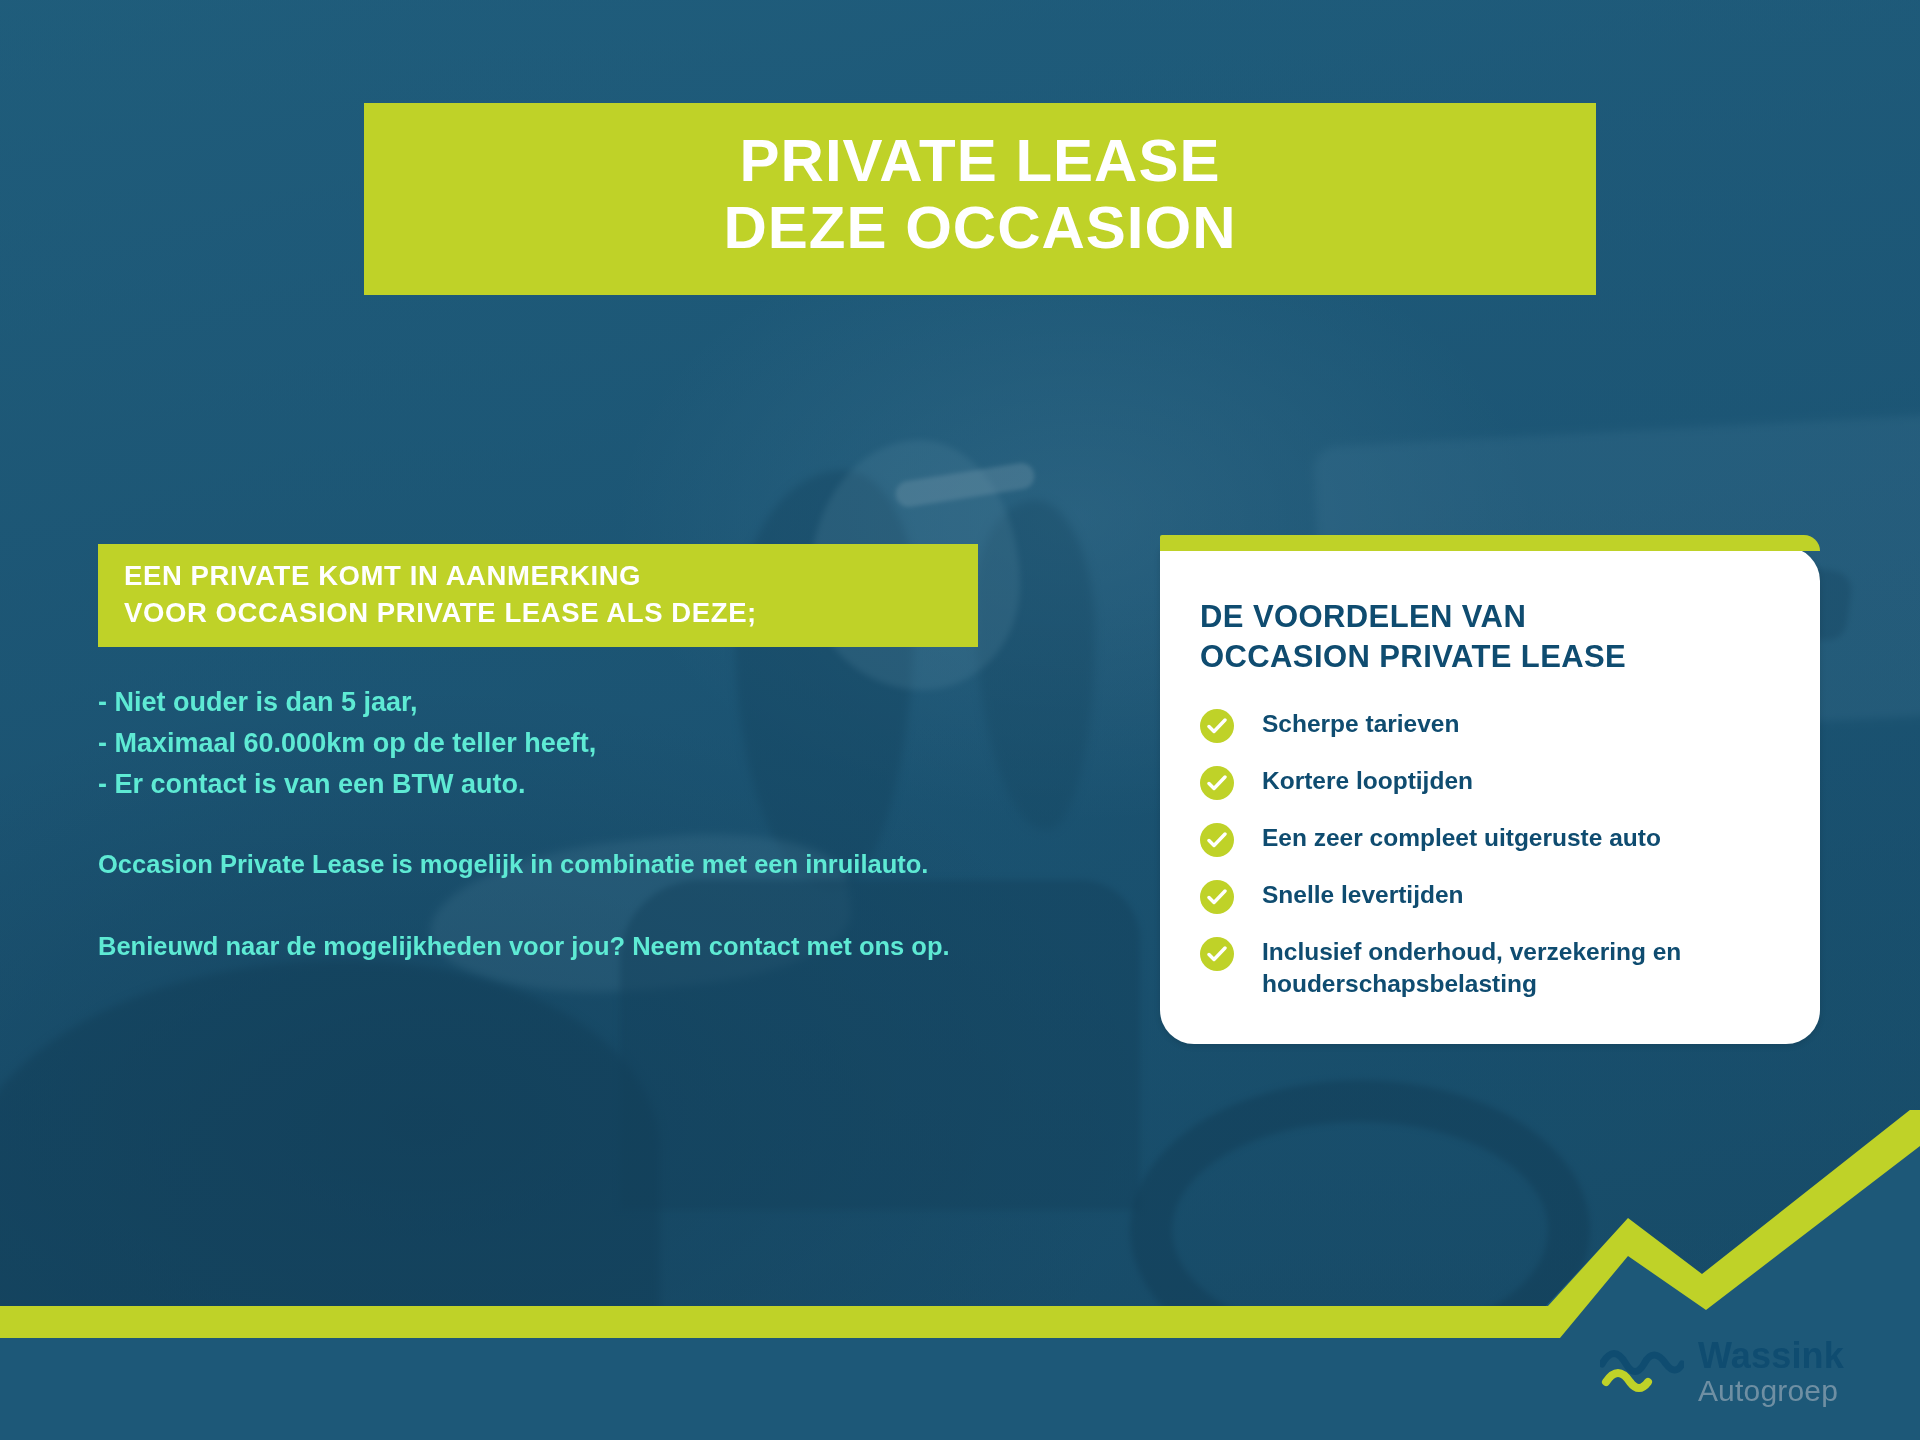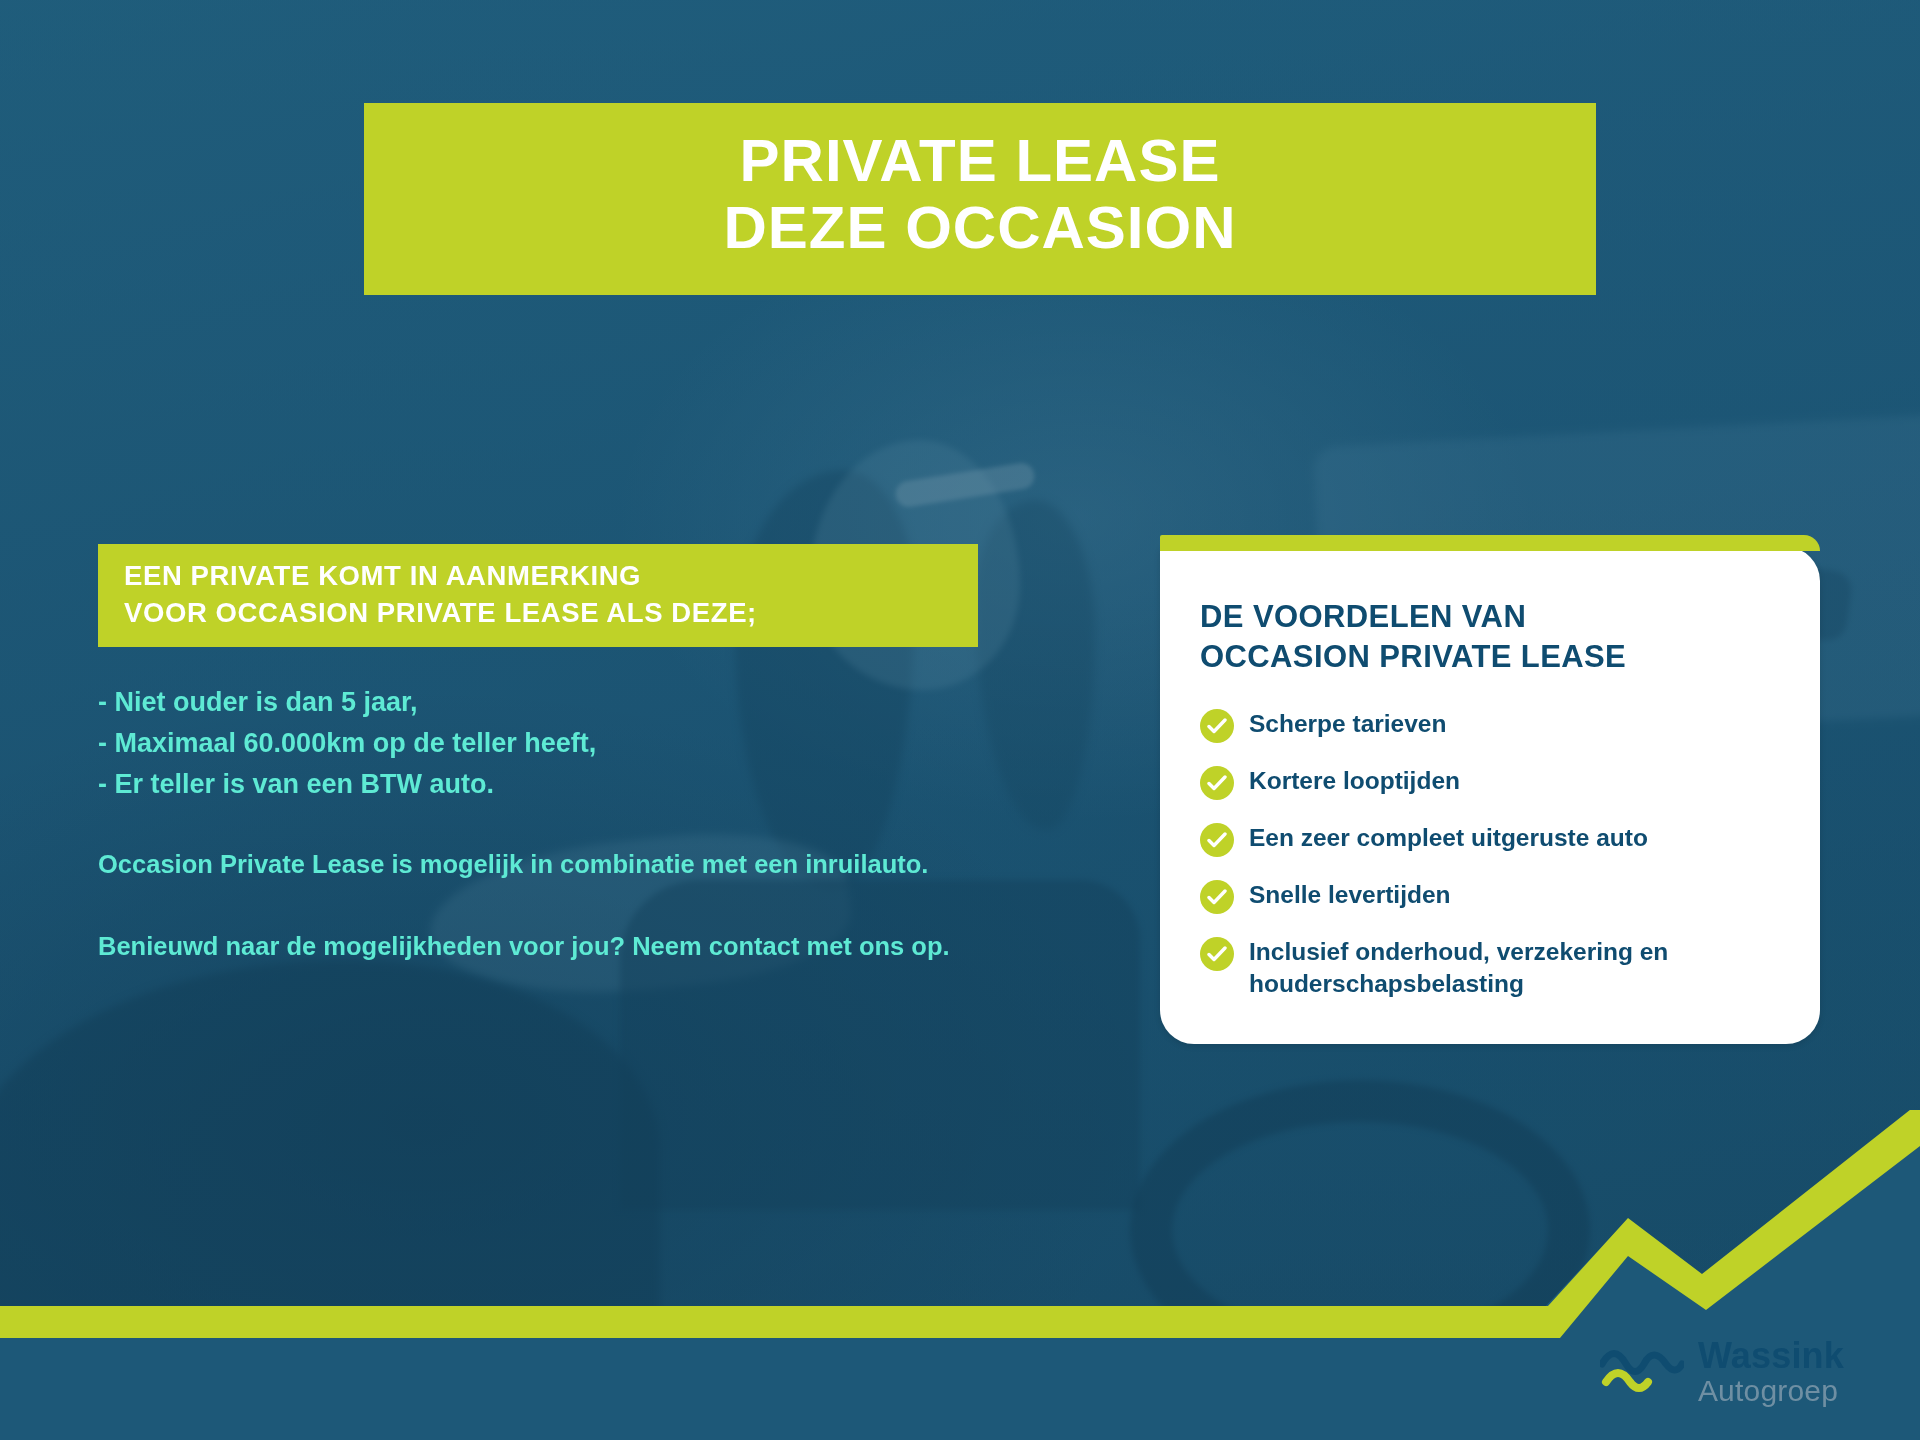--- a/index.html
+++ b/index.html
@@ -184,21 +184,21 @@
     font-size: 31px;
     line-height: 1.3;
     font-weight: bold;
     letter-spacing: 0.4px;
     margin-bottom: 30px;
   }
   .blist { list-style: none; }
   .blist li {
     display: flex;
     align-items: flex-start;
-    gap: 15px;
+    gap: 28px;
     margin-bottom: 22px;
   }
   .blist li:last-child { margin-bottom: 0; }
   .check {
     flex: 0 0 auto;
     width: 34px; height: 34px;
     border-radius: 50%;
     background: #bfd228;
     position: relative;
     margin-top: 1px;
@@ -273,21 +273,21 @@
 
   <div class="crit-band">
     <p>EEN PRIVATE KOMT IN AANMERKING</p>
     <p>VOOR OCCASION PRIVATE LEASE ALS DEZE;</p>
   </div>
 
   <div class="left-text">
     <div class="bullets">
       <div>- Niet ouder is dan 5 jaar,</div>
       <div>- Maximaal 60.000km op de teller heeft,</div>
-      <div>- Er teller is van een BTW auto.</div>
+      <div>- Er contact is van een BTW auto.</div>
     </div>
     <div class="para">Occasion Private Lease is mogelijk in combinatie met een inruilauto.</div>
     <div class="para para2">Benieuwd naar de mogelijkheden voor jou? Neem contact met ons op.</div>
   </div>
 
   <div class="benefits">
     <h2>
       <span>DE VOORDELEN VAN</span><br>
       <span>OCCASION PRIVATE LEASE</span>
     </h2>

